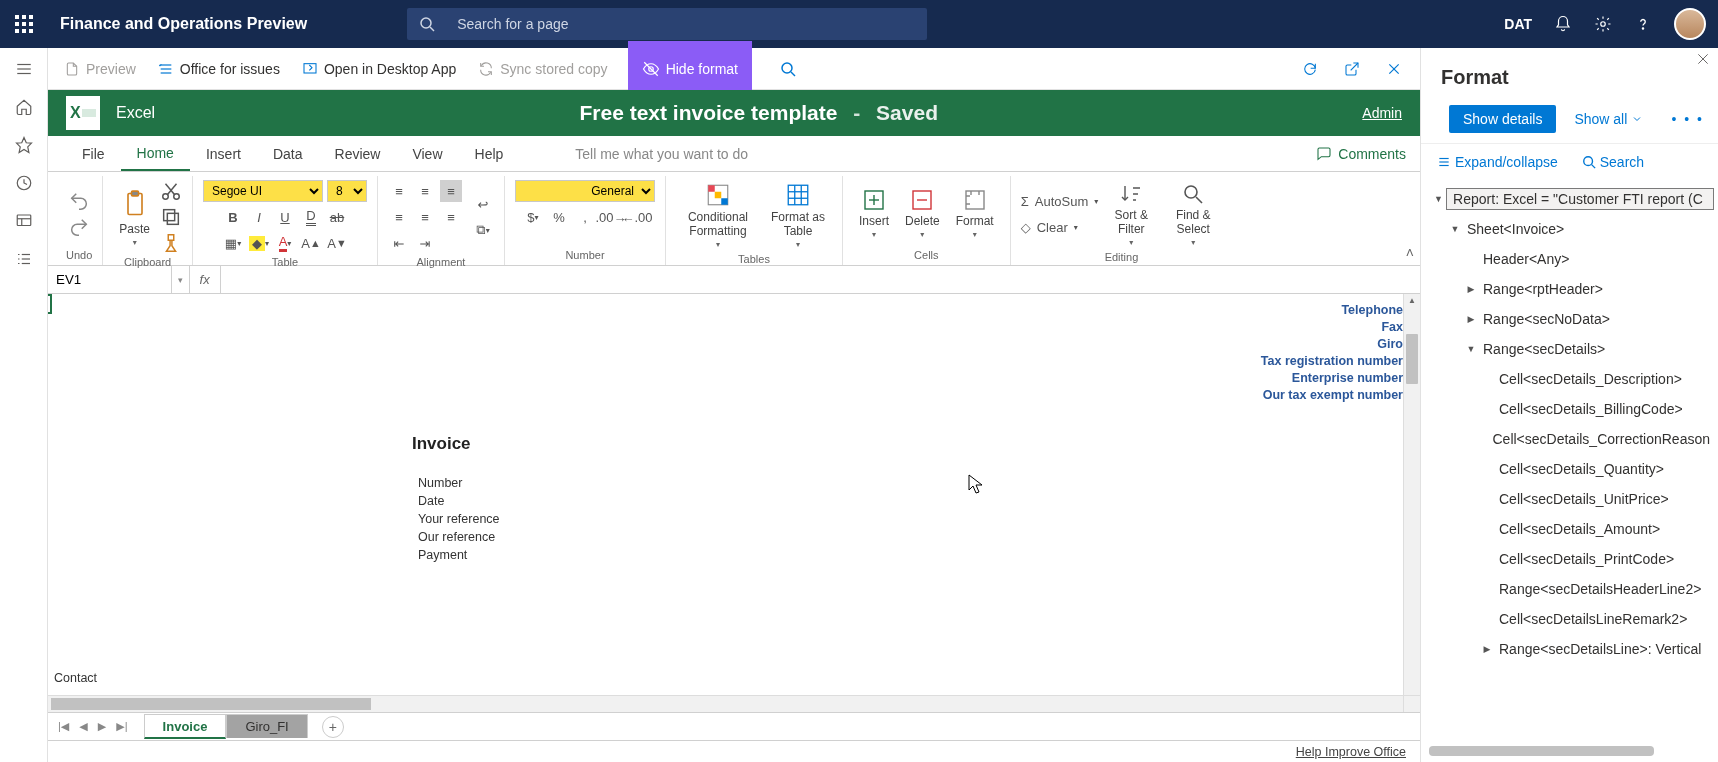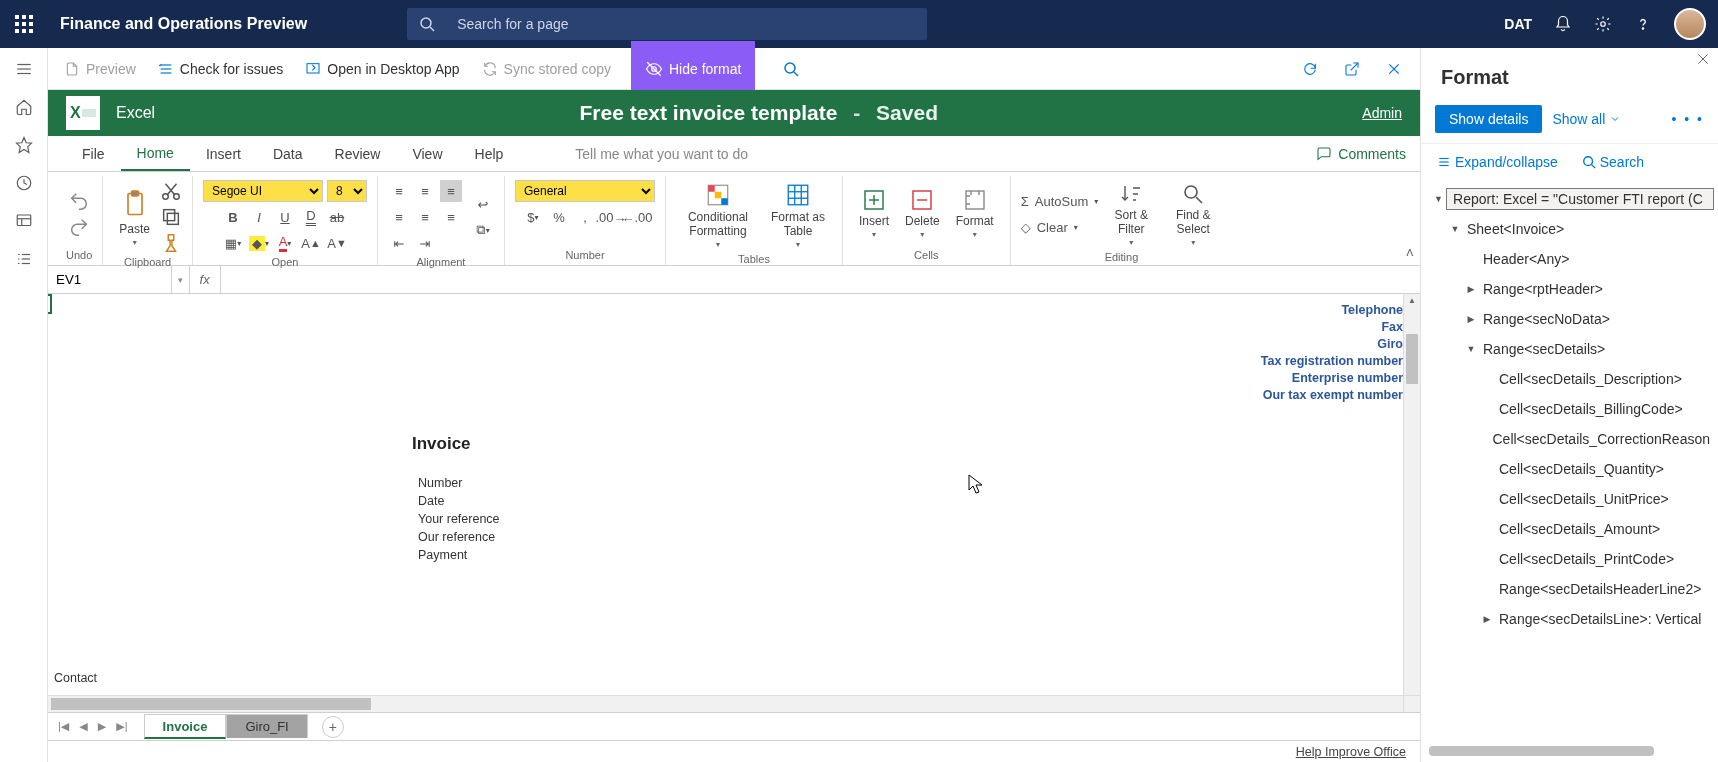--- a/index.html
+++ b/index.html
@@ -100,21 +100,21 @@
   .sheettabs .navbtns span{cursor:pointer; font-size:11px;}
   .sheettabs .stab{ padding:4px 18px; border:1px solid #ccc; border-bottom:none; font-size:13px; background:#a3a3a3; cursor:pointer; margin-top:-1px;}
   .sheettabs .stab.active{ color:#217346; font-weight:600; border-top:1px solid #ccc; background:#fff; border-bottom:2px solid #217346; margin-bottom:-1px; padding-bottom:3px;}
   .sheettabs .addsheet{ width:22px;height:22px; border:1px solid #ccc; border-radius:50%; display:flex;align-items:center;justify-content:center; margin-left:14px; color:#666; cursor:pointer;}
   
   .statusbar{ height:22px; border-top:1px solid #d0d0d0; background:#fff; display:flex; align-items:center; justify-content:flex-end; padding:0 14px; font-size:12.5px; color:#444;}
   .statusbar span{ text-decoration:underline; cursor:pointer;}
 
   
   .rightpanel .heading{ font-size:20px; font-weight:600; padding:18px 20px 12px 20px;}
-  .rightpanel .toolbar1{ display:flex; align-items:center; padding:4px 14px 10px 14px; gap:10px;}
+  .rightpanel .toolbar1{ display:flex; align-items:center; padding:4px 14px 10px 28px; gap:18px;}
   .rightpanel .toolbar1 .pill{ background:#0078d4; color:#fff; padding:6px 14px; border-radius:2px; font-size:14px; cursor:pointer;}
   .rightpanel .link{ color:#0078d4; cursor:pointer; font-size:14px; display:flex; align-items:center; gap:4px;}
   .rightpanel .toolbar1 .dots{ margin-left:auto; color:#0078d4; letter-spacing:2px; cursor:pointer;}
   .rightpanel .toolbar2{ display:flex; align-items:center; padding:10px 16px 10px 16px; gap:24px; border-top:1px solid #eee; border-bottom:0;}
   .rightpanel .tree{ flex:1; overflow-x:auto; overflow-y:auto; padding:4px 4px 8px 10px; white-space:nowrap;}
   .rightpanel .tree .node{ display:flex; align-items:center; height:30px; font-size:14px; color:#323130;}
   .rightpanel .tree .tw{ width:16px; font-size:9px; color:#555; text-align:center; cursor:pointer;}
   .rightpanel .tree .node.sel .lbl{ border:1px solid #7a7a7a; background:#f3f2f1; padding:2px 6px; width:100%; overflow:hidden; text-overflow:clip;}
   .rightpanel .tree .lbl{ padding:2px 4px;}
   .rightpanel .hscrollbar{ height:10px; background:#fff; position:relative; margin:0 8px 6px 8px;}
@@ -207,21 +207,21 @@
           </svg>
         <span>Preview</span>
       </div>
       <div class="act">
         <svg width="16" height="16" viewBox="0 0 24 24" fill="none" stroke="#0078d4" stroke-width="1.8">
             <line x1="4" y1="6" x2="20" y2="6"></line>
             <line x1="4" y1="12" x2="20" y2="12"></line>
             <line x1="4" y1="18" x2="20" y2="18"></line>
             <polyline points="2 6 3 7 5 5" stroke="#0078d4"></polyline>
           </svg>
-        <span>Check for issues</span>
+        <span>Office for issues</span>
       </div>
       <div class="act">
         <svg width="16" height="16" viewBox="0 0 24 24" fill="none" stroke="#0078d4" stroke-width="1.6">
             <rect x="3" y="4" width="18" height="14"></rect>
             <polyline points="9 10 13 14 9 18" transform="translate(2 -4)"></polyline>
           </svg>
         <span>Open in Desktop App</span>
       </div>
       <div class="act disabled">
         <svg width="16" height="16" viewBox="0 0 24 24" fill="none" stroke="currentColor" stroke-width="1.6">
@@ -376,21 +376,21 @@
                   <span style="font-size:8px;">▾</span>
                 </div>
               <div class="smbtn">
                   <span style="color:#d13438;border-bottom:3px solid #d13438;">A</span>
                   <span style="font-size:8px;">▾</span>
                 </div>
               <div class="smbtn">A<sup>▲</sup></div>
               <div class="smbtn">A<sup>▼</sup></div>
             </div>
           </div>
-          <div class="glabel">Open</div>
+          <div class="glabel">Table</div>
         </div>
 
         <div class="group">
           <div class="gcontent">
             <div class="col">
               <div class="row">
                 <div class="smbtn">≡</div>
                 <div class="smbtn">≡</div>
                 <div class="smbtn" style="background:#d0d0d0;">≡</div>
               </div>
@@ -407,21 +407,21 @@
             <div class="col" style="margin-left:6px;">
               <div class="smbtn">↩</div>
               <div class="smbtn">⧉<span style="font-size:8px;">▾</span></div>
             </div>
           </div>
           <div class="glabel">Alignment</div>
         </div>
 
         <div class="group">
           <div class="gcontent col">
-            <select style="width:140px;"><option>General</option></select>
+            <select style="width:140px;text-align:right;"><option>General</option></select>
             <div class="row">
               <div class="smbtn">$<span style="font-size:8px;">▾</span></div>
               <div class="smbtn">%</div>
               <div class="smbtn">,</div>
               <div class="smbtn">.00→</div>
               <div class="smbtn">←.00</div>
             </div>
           </div>
           <div class="glabel">Number</div>
         </div>
@@ -659,20 +659,24 @@
         </div>
         <div class="node" style="padding-left: 48px;">
           <span class="tw"></span>
           <span class="lbl">Cell&lt;secDetails_PrintCode&gt;</span>
         </div>
         <div class="node" style="padding-left: 48px;">
           <span class="tw"></span>
           <span class="lbl">Range&lt;secDetailsHeaderLine2&gt;</span>
         </div>
         <div class="node" style="padding-left: 48px;">
+          <span class="tw"></span>
+          <span class="lbl">Cell&lt;secDetailsLineRemark2&gt;</span>
+        </div>
+        <div class="node" style="padding-left: 48px;">
           <span class="tw">▶</span>
           <span class="lbl">Range&lt;secDetailsLine&gt;: Vertical</span>
         </div>
       </div>
     <div class="hscrollbar">
         <div class="thumb"></div>
       </div>
   </div>
 </div>
 

